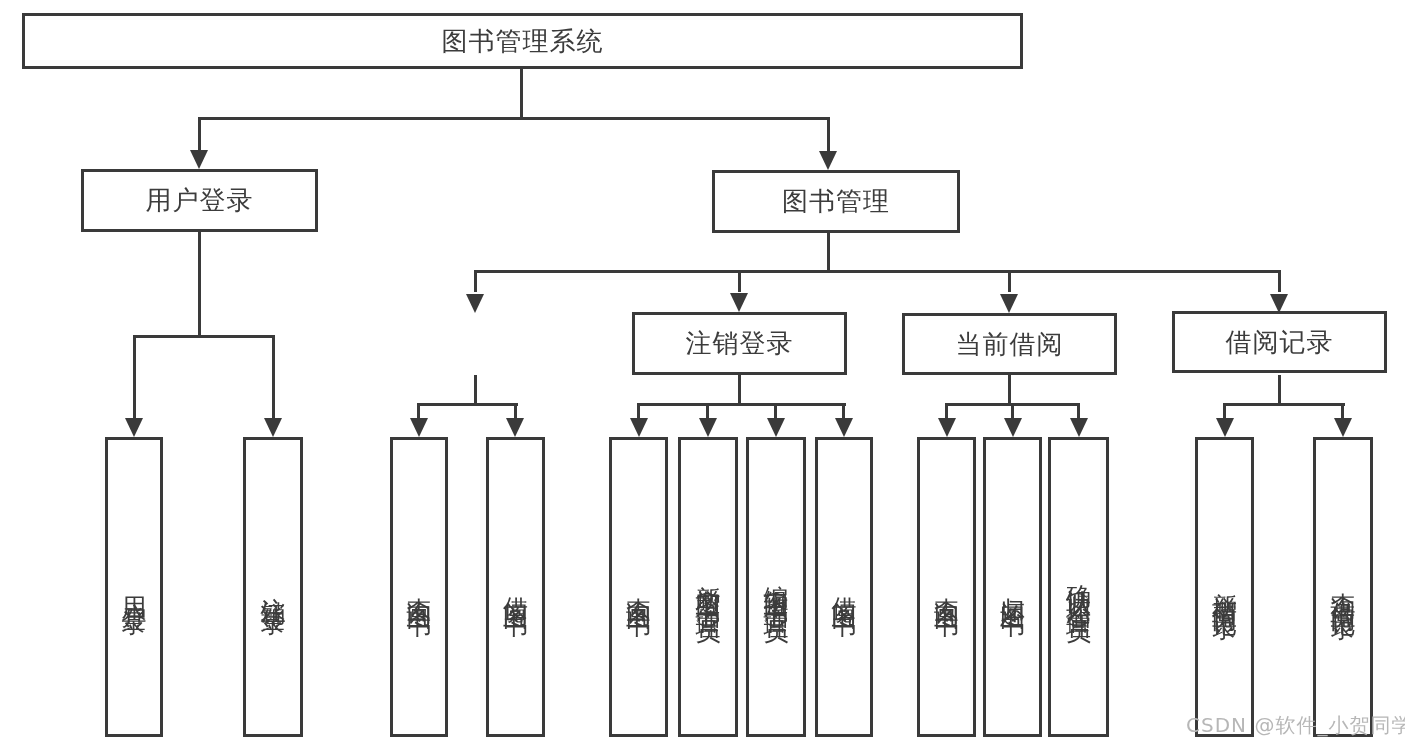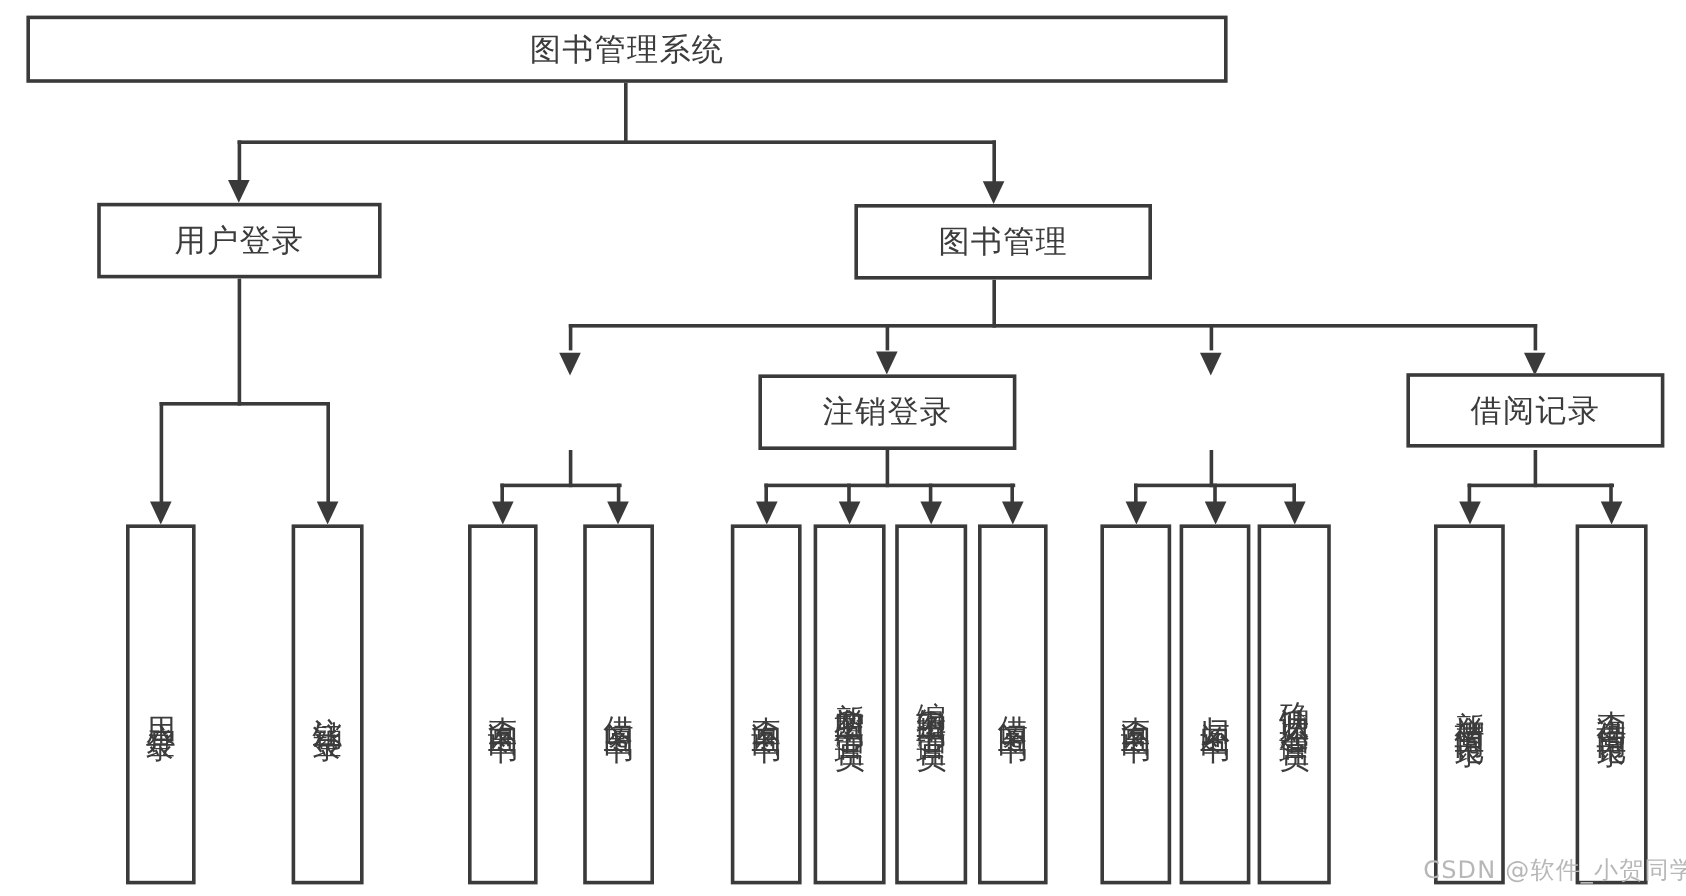--- a/index.html
+++ b/index.html
@@ -73,20 +73,23 @@
   <div class="arr" style="left:466px;top:294px;"></div>
   <div class="vl" style="left:738px;top:270px;height:22px;"></div>
   <div class="arr" style="left:730px;top:293px;"></div>
   <div class="vl" style="left:1008px;top:270px;height:22px;"></div>
   <div class="arr" style="left:1000px;top:294px;"></div>
   <div class="vl" style="left:1278px;top:270px;height:22px;"></div>
   <div class="arr" style="left:1270px;top:294px;"></div>
 
   <div class="box" style="left:632px;top:312px;width:215px;height:63px;">
     <span>注销登录</span>
+  </div>
+  <div class="box" style="left:902px;top:313px;width:215px;height:62px;">
+    <span>当前借阅</span>
   </div>
   <div class="box" style="left:1172px;top:311px;width:215px;height:62px;">
     <span>借阅记录</span>
   </div>
 
   <div class="vl" style="left:474px;top:375px;height:31px;"></div>
   <div class="hl" style="left:417px;top:403px;width:101px;"></div>
   <div class="vl" style="left:417px;top:403px;height:17px;"></div>
   <div class="arr" style="left:410px;top:418px;"></div>
   <div class="vl" style="left:514px;top:403px;height:17px;"></div>

